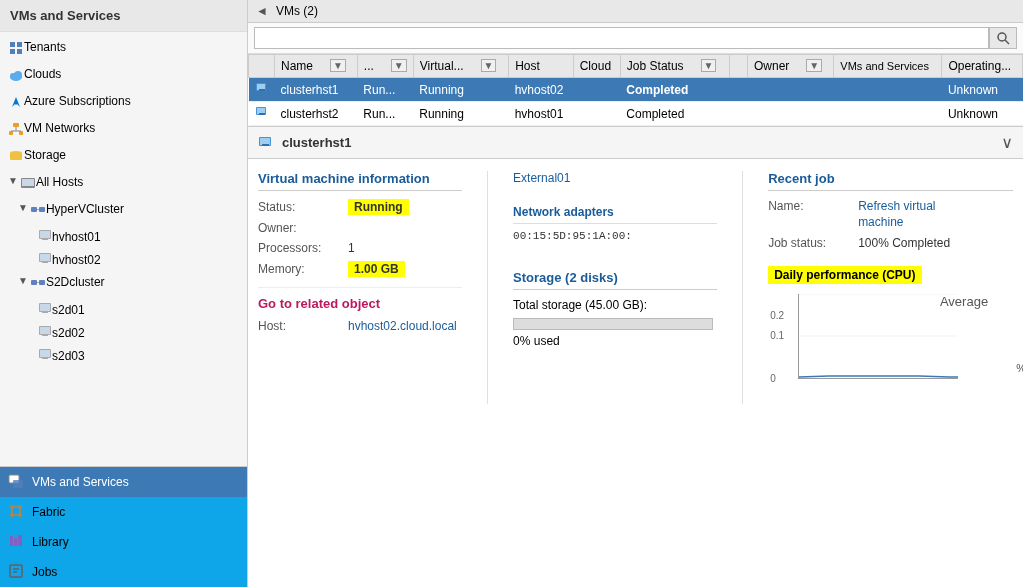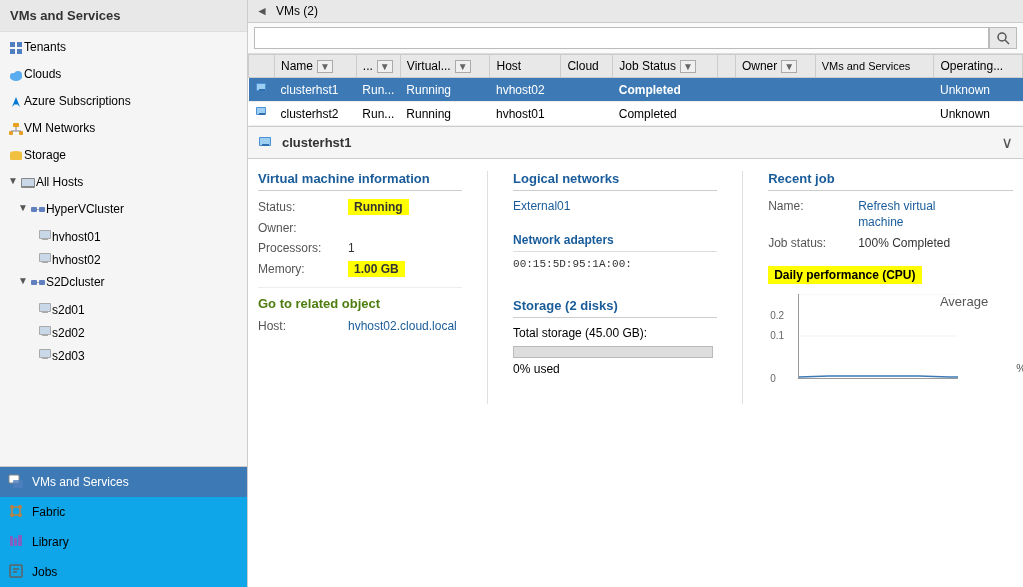--- a/index.html
+++ b/index.html
@@ -57,26 +57,26 @@
     .mac-address { font-size: 11px; color: #333; font-family: Liberation Mono, monospace; }
 
     .storage-section { margin-top: 6px; }
     .storage-bar-bg { width: 200px; height: 12px; background: #ddd; border: 1px solid #bbb; margin: 4px 0; }
     .storage-bar-fill { height: 100%; background: #8aaac8; width: 0%; }
 
     .performance-section { }
     .perf-line { stroke: #3d7ab5; stroke-width: 1.5; fill: none; }
 
     .go-to-section { margin-top: 10px; border-top: 1px solid #eee; padding-top: 8px; }
-    .go-to-title { font-size: 13px; font-weight: 600; color: #4d7c0f; margin-bottom: 8px; }
+    .go-to-title { font-size: 13px; font-weight: 600; color: #be185d; margin-bottom: 8px; }
 
     
     .col-divider { width: 1px; background: #e0e0e0; margin: 0 5px; }
 
-    .th-container { display: flex; align-items: center; gap: 4px; }
+    .th-container { display: flex; align-items: flex-start; gap: 17px; }
     .th-filter-btn { cursor: pointer; font-size: 10px; color: #666; border: 1px solid #aaa; background: #f0f0f0; padding: 0 2px; }
   </style>
 </head>
 <body>
 
 <div class="sidebar">
   <div class="sidebar-header">VMs and Services</div>
 
   <div class="sidebar-section">
 
@@ -417,21 +417,20 @@
           <div class="field-row">
             <span class="field-label">Host:</span>
             <a class="field-value link">hvhost02.cloud.local</a>
           </div>
         </div>
       </div>
 
       <div class="col-divider"></div>
 
       <div class="detail-col">
-        <div class="section-title">Logical networks</div>
         <a class="field-value link" style="display:block; margin-bottom:10px;">External01</a>
 
         <div class="subsection-title">Network adapters</div>
         <div style="border-bottom:1px solid #ddd; margin-bottom:4px;"></div>
         <span class="mac-address">00:15:5D:95:1A:00:</span>
 
         
         <div class="storage-section" style="margin-top:28px;">
           <div class="section-title">Storage (2 disks)</div>
           <div class="field-row">

